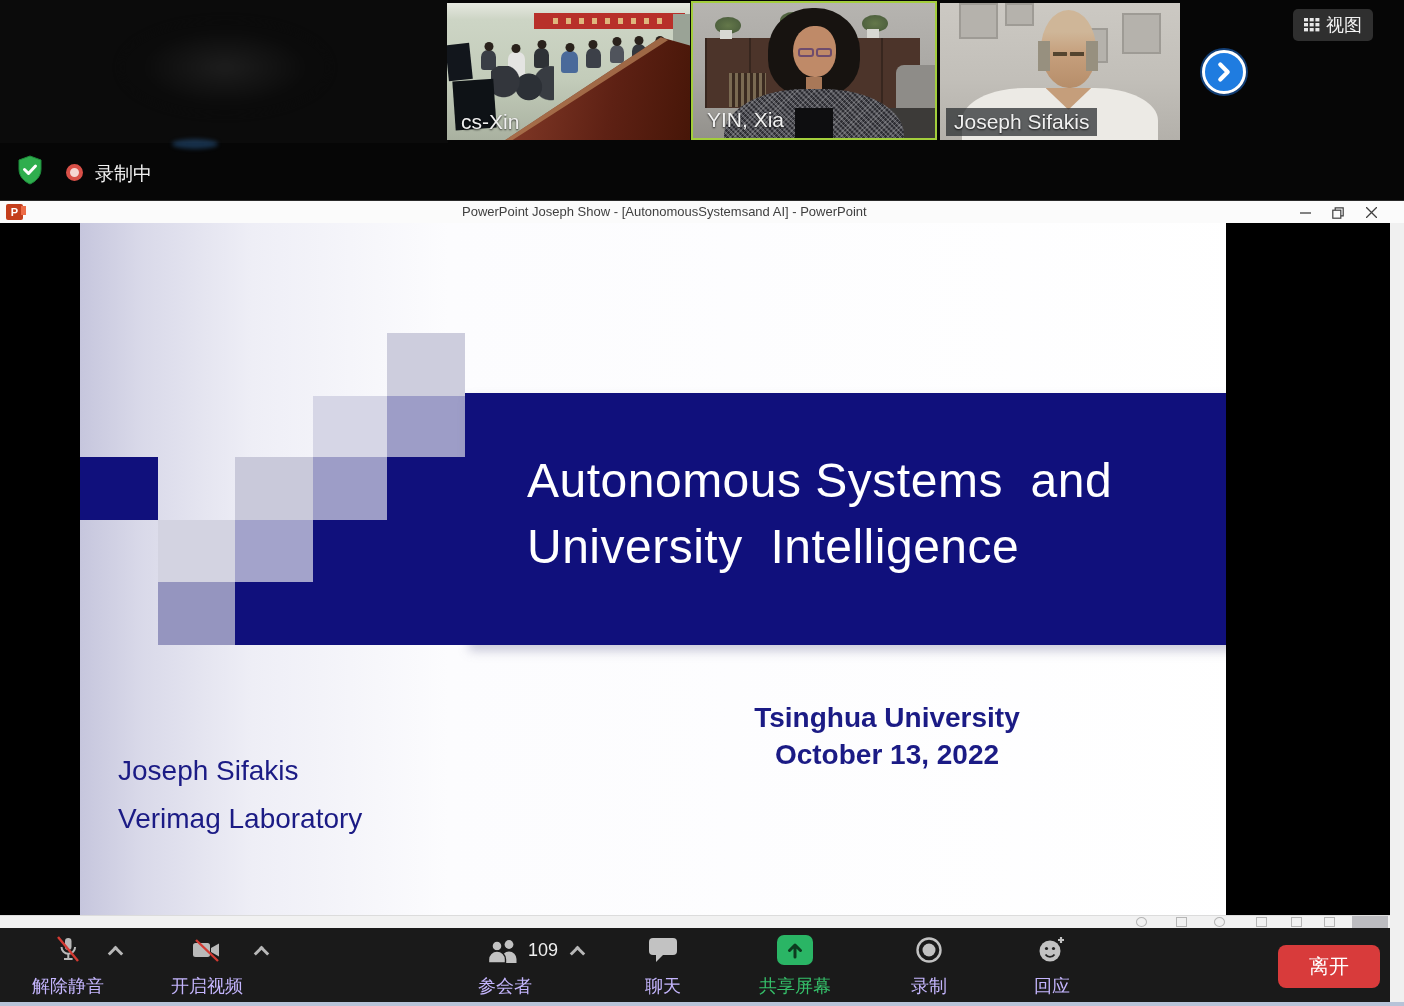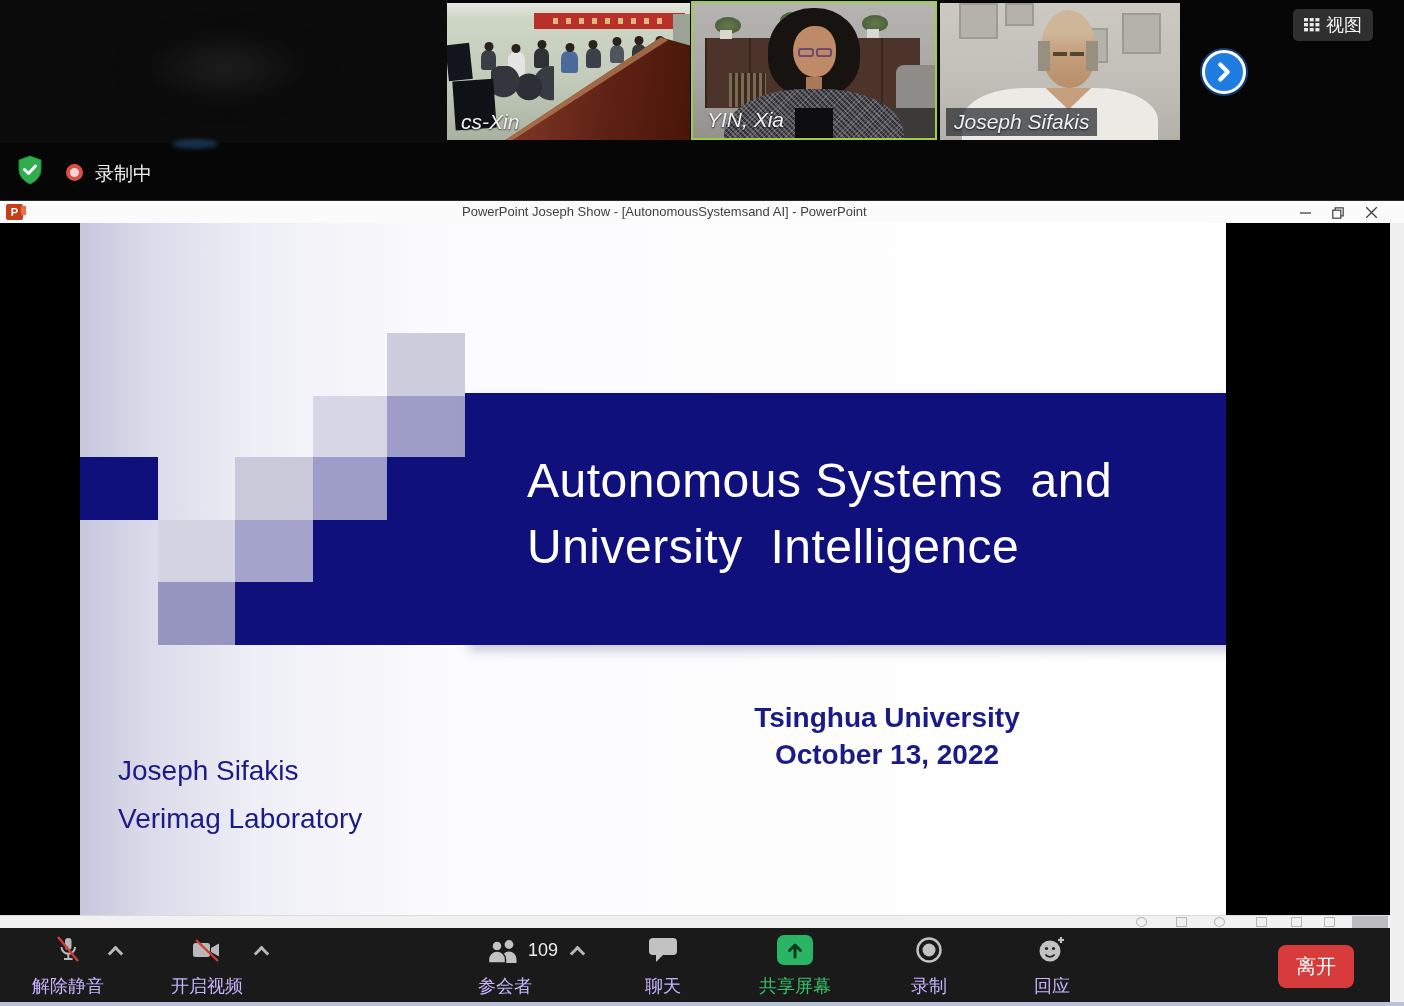--- a/index.html
+++ b/index.html
@@ -2,21 +2,21 @@
 <html><head>
 <meta charset="utf-8">
 <style>
   * { margin:0; padding:0; box-sizing:border-box; }
   body { background:#000; font-family:"Liberation Sans", sans-serif; }
   .screen { position:relative; width:1404px; height:1006px; background:#000; overflow:hidden; }
   .abs { position:absolute; }
 
   
   .video-strip { position:absolute; left:0; top:0; width:1404px; height:200px; background:#060606; }
-  .thumb { position:absolute; top:3px; height:137px; overflow:hidden; background:#8b5cf6;font-style:italic; }
+  .thumb { position:absolute; top:3px; height:137px; overflow:hidden; background:#8b5cf6; }
   .vlabel { position:absolute; left:6px; bottom:4px; color:#f0f0f0; font-size:21px;
             text-shadow:0 1px 2px rgba(0,0,0,.8); padding:2px 8px; white-space:nowrap; }
   .vlabel.boxed { background:rgba(38,42,44,.72); }
   .active-border { border:2px solid #a3ce3c; }
 
   
   .dark-video { left:0; top:0; width:448px; height:143px; background:#0b0b0b; }
   .smudge1 { left:120px; top:20px; width:210px; height:95px; border-radius:50%;
              background:radial-gradient(closest-side,#1d1d1d,#0b0b0b 78%); filter:blur(3px); }
   .blue-smudge { left:172px; top:139px; width:46px; height:10px; border-radius:50%;
@@ -119,21 +119,21 @@
   .ssc.round { border-radius:50%; }
   .ss-handle { left:1352px; top:0; width:36px; height:13px; background:#bcbcc0; }
 
   
   .toolbar { left:0; top:928px; width:1390px; height:78px; background:#1a1a1a; }
   .tlabel { position:absolute; top:46px; width:110px; text-align:center; color:#c4b5fd; font-size:18px; white-space:nowrap; }
   .chev { position:absolute; width:11px; height:11px; border-top:3px solid #b8b8b8; border-right:3px solid #b8b8b8;
       transform:rotate(-45deg); }
   .share-box { left:777px; top:7px; width:36px; height:30px; background:#2ab565; border-radius:7px;
       display:flex; align-items:center; justify-content:center; }
-  .leave-btn { left:1278px; top:17px; width:76px; height:43px; background:#d83b3b; border-radius:8px;
+  .leave-btn { left:1278px; top:17px; width:102px; height:43px; background:#d83b3b; border-radius:8px;
       color:#fff; font-size:20px; display:flex; align-items:center; justify-content:center; border:none;text-align:right; }
   .count { position:absolute; left:528px; top:12px; color:#efefef; font-size:18px; }
 
   .bottom-line { left:0; top:1002px; width:1404px; height:4px; background:#b7c3d8; }
 </style>
 </head>
 <body>
 
 <div class="screen">
 

